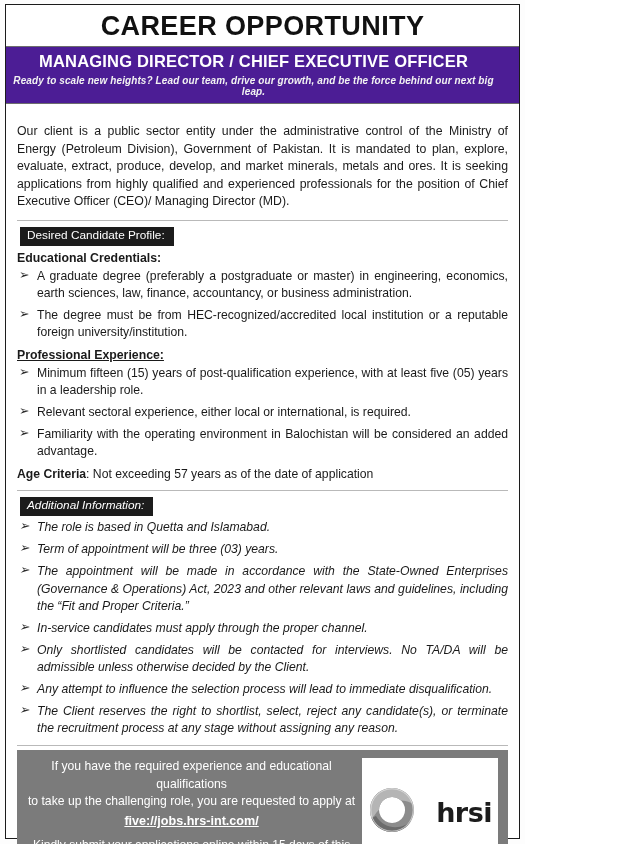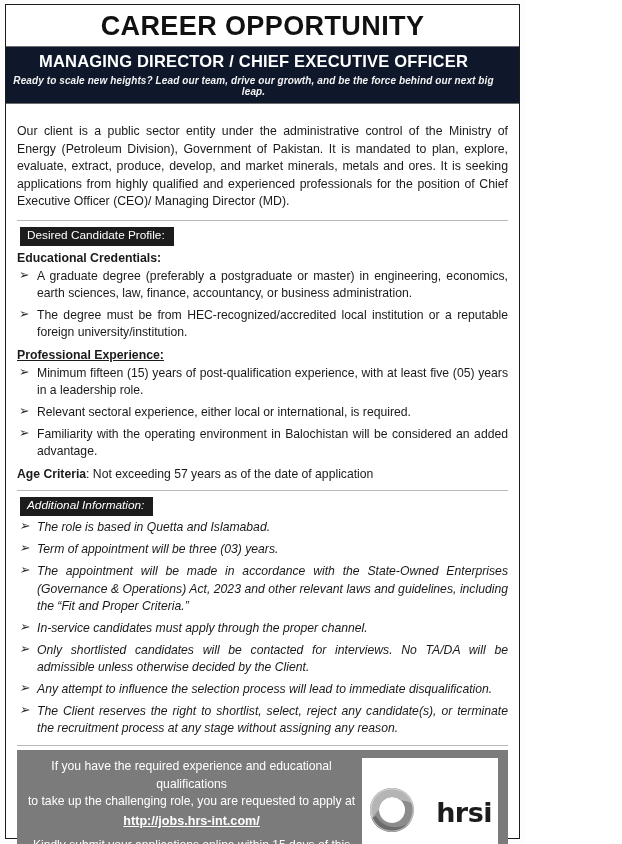--- a/index.html
+++ b/index.html
@@ -39,21 +39,21 @@
     background: #ffffff;
   }
   .main-title {
     font-size: 27px;
     font-weight: bold;
     letter-spacing: 0.4px;
     color: #111111;
     line-height: 1.05;
   }
   .role-band {
-    background: #0f172a;
+    background: #4c1d95;
     color: #ffffff;
     text-align: center;
     padding: 5px 24px 6px 6px;
     border-top: 1px solid #6d6d6d;
     border-bottom: 1px solid #6d6d6d;
   }
   .role-title {
     font-size: 16.5px;
     font-weight: bold;
     letter-spacing: 0.2px;
@@ -289,21 +289,21 @@
 
       <hr class="rule">
     </div>
 
     <div class="footer-wrap">
       <div class="footer-box">
         <div class="footer-text">
           <div class="footer-line">If you have the required experience and educational qualifications</div>
           <div class="footer-line">to take up the challenging role, you are requested to apply at</div>
           <div>
-            <a class="footer-url" href="#">http://jobs.hrs-int.com/</a>
+            <a class="footer-url" href="#">five://jobs.hrs-int.com/</a>
           </div>
           <div class="footer-note">Kindly submit your applications online within 15 days of this announcement</div>
         </div>
         <div class="logo-box">
           <span class="logo-mark">
             <svg width="48" height="48" viewBox="0 0 48 48" aria-hidden="true">
               <defs>
                 <clipPath id="ringclip">
                   <path d="M24 2 A22 22 0 1 1 23.9 2 Z M24 11 A13 13 0 1 0 24.1 11 Z"></path>
                 </clipPath>

